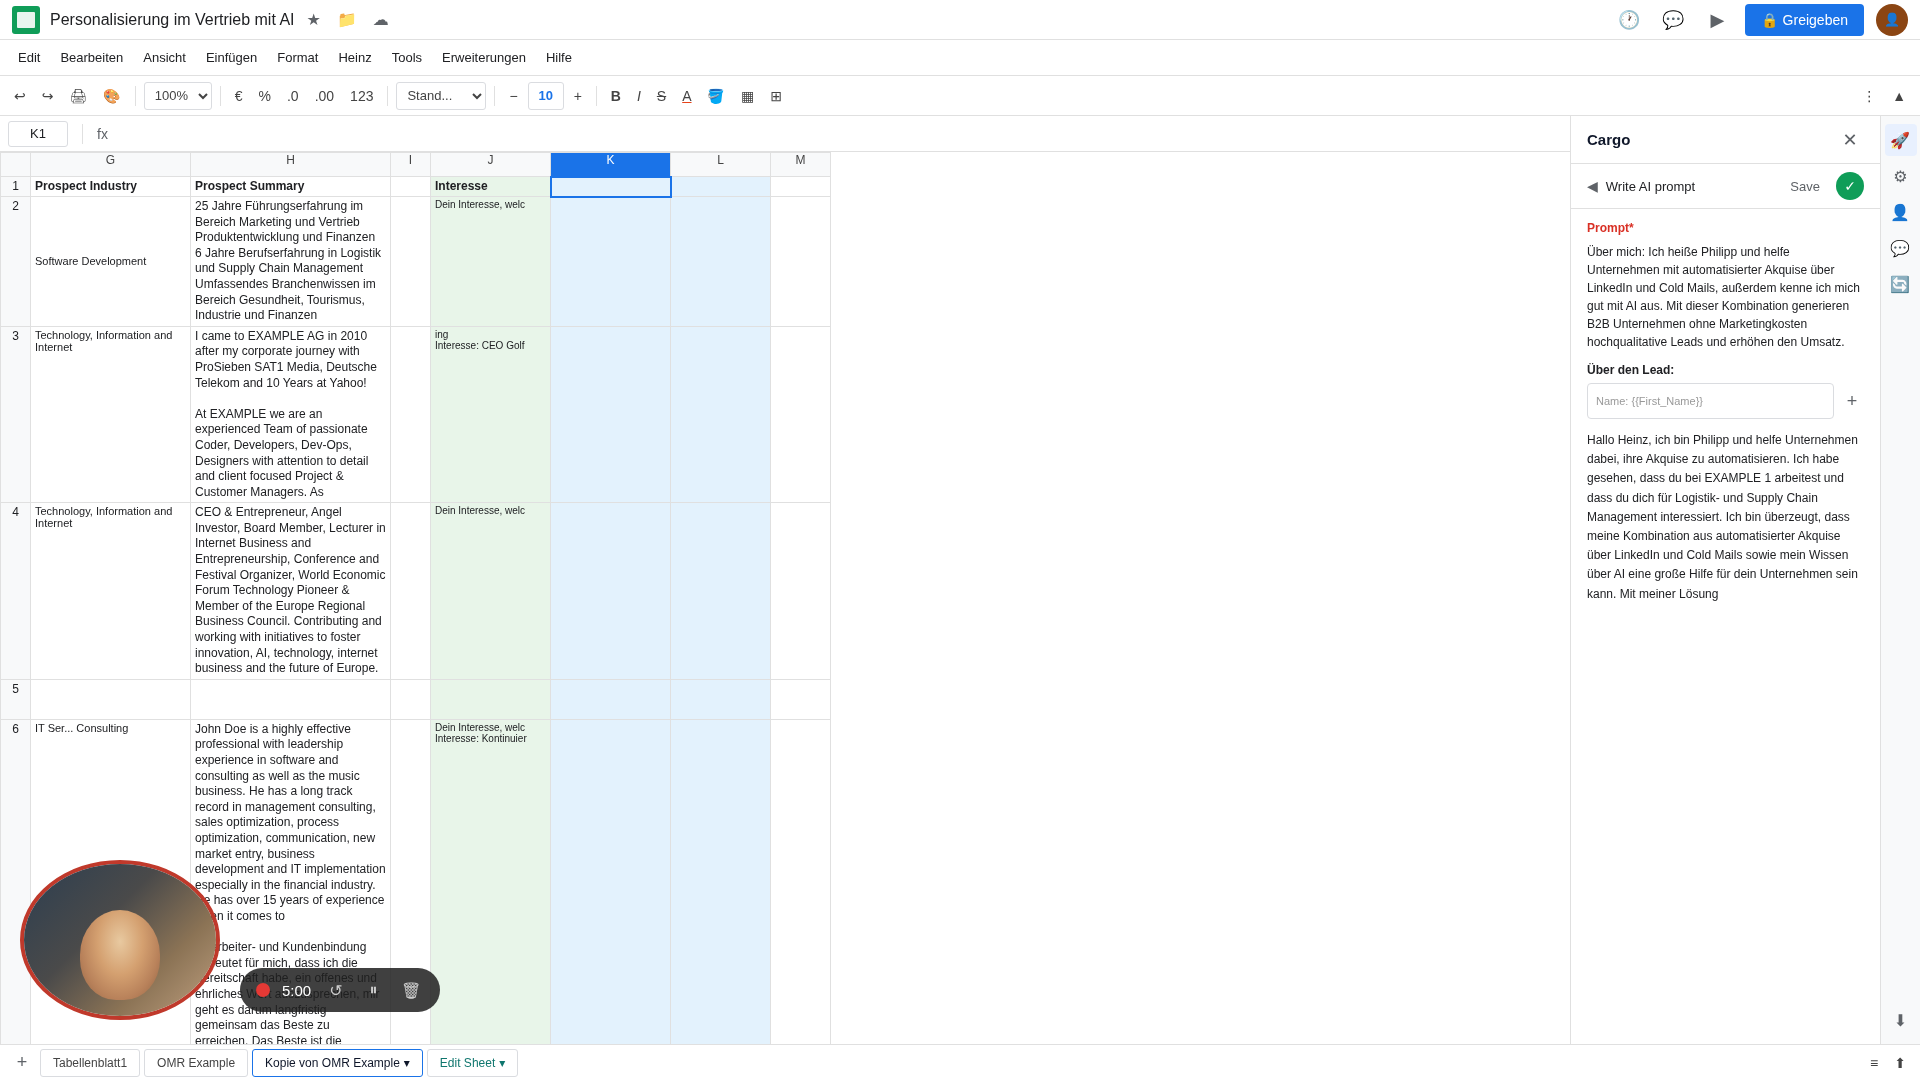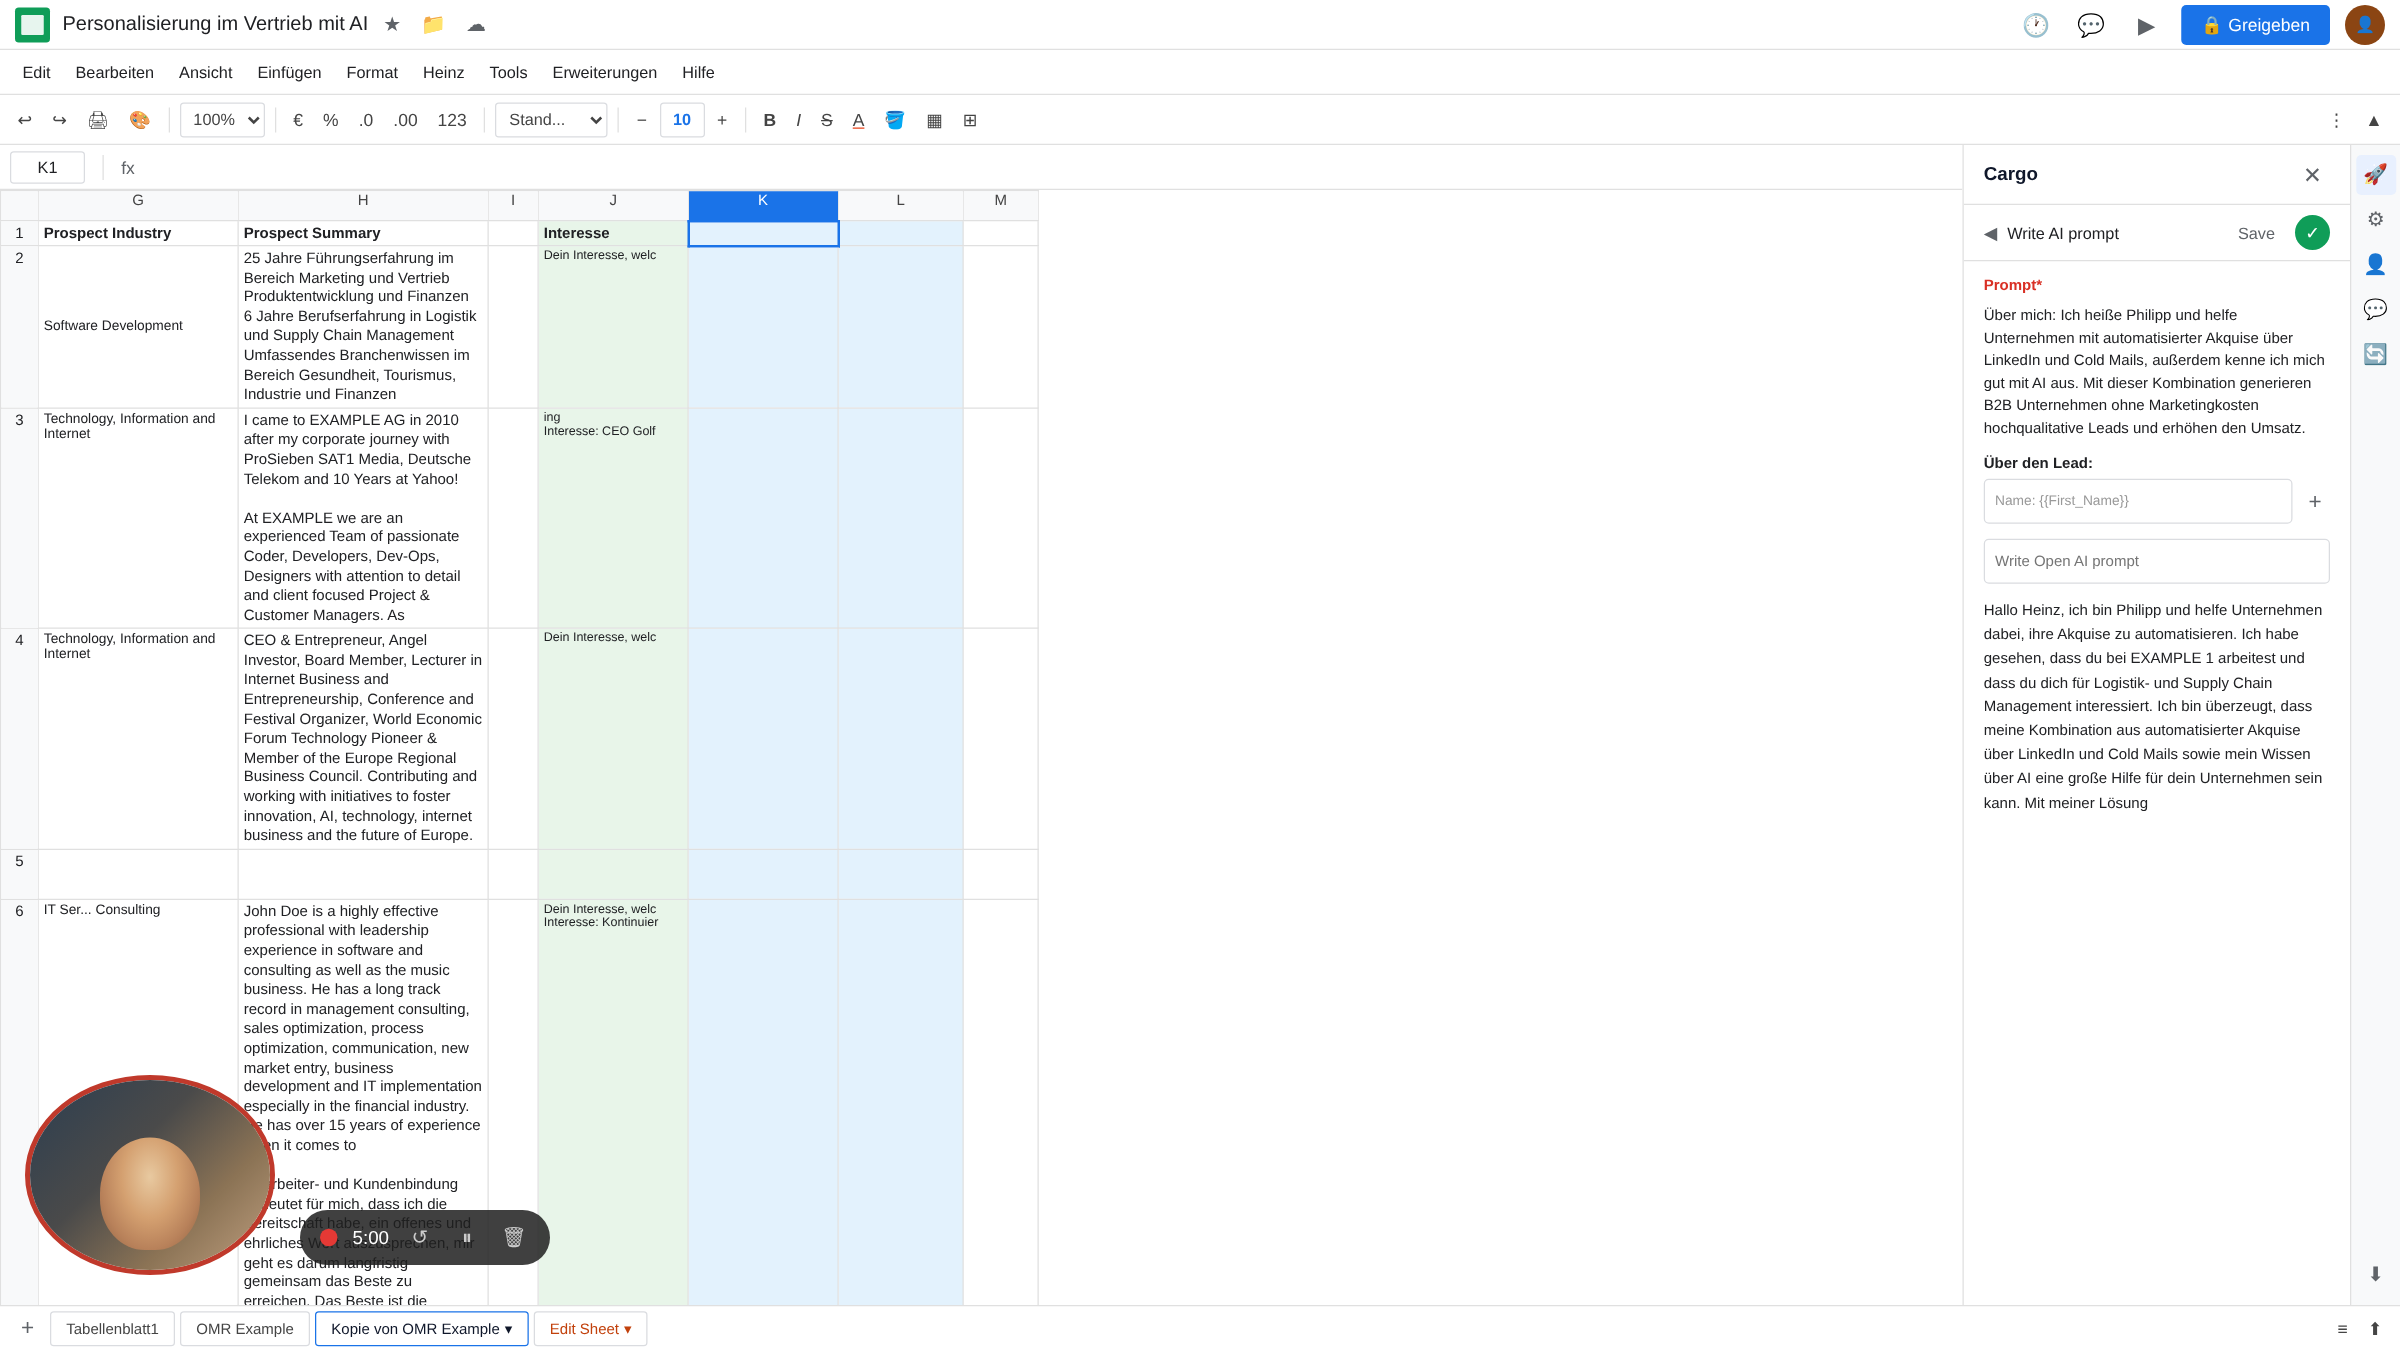--- a/index.html
+++ b/index.html
@@ -435,21 +435,21 @@
       color: #0f172a;
       border-color: #1a73e8;
       font-weight: 500;
     }
     .edit-sheet-btn {
       height: 28px;
       padding: 0 12px;
       border: 1px solid #dadce0;
       border-radius: 3px;
       font-size: 12px;
-      color: #c2410c;
+      color: #0f766e;
       display: flex; align-items: center; gap: 4px;
       cursor: pointer;
       background: #fff;
     }
     .bottom-add-btn {
       width: 28px; height: 28px;
       border: none;
       background: transparent;
       cursor: pointer;
       font-size: 18px;
@@ -737,23 +737,20 @@
       </div>
       <div class="prompt-text">Über mich:
 Ich heiße Philipp und helfe Unternehmen mit automatisierter Akquise über LinkedIn und Cold Mails, außerdem kenne ich mich gut mit AI aus. Mit dieser Kombination generieren B2B Unternehmen ohne Marketingkosten hochqualitative Leads und erhöhen den Umsatz.</div>
 
       <div class="section-title">Über den Lead:</div>
       <div style="display:flex;align-items:center;gap:6px;margin-bottom:12px">
         <input class="ai-prompt-input" placeholder="Name: {{First_Name}}" value="Name: {{First_Name}}" style="flex: 1 1 0%; font-size: 11px; color: rgb(153, 153, 153);">
         <button class="add-btn">+</button>
       </div>
 
-      <div style="display:flex;align-items:center;gap:6px;margin-bottom:12px">
-        <input class="ai-prompt-input" style="flex: 1 1 0%; color: rgb(153, 153, 153);" placeholder="Write Open AI prompt">
-      </div>
 
       <div class="response-text">Hallo Heinz, ich bin Philipp und helfe Unternehmen dabei, ihre Akquise zu automatisieren. Ich habe gesehen, dass du bei EXAMPLE 1 arbeitest und dass du dich für Logistik- und Supply Chain Management interessiert. Ich bin überzeugt, dass meine Kombination aus automatisierter Akquise über LinkedIn und Cold Mails sowie mein Wissen über AI eine große Hilfe für dein Unternehmen sein kann. Mit meiner Lösung</div>
     </div>
 
   </div>
 
   <div class="side-icons">
     <div class="side-icon-btn side-icon-active">🚀</div>
     <div class="side-icon-btn">⚙</div>
     <div class="side-icon-btn">👤</div>

